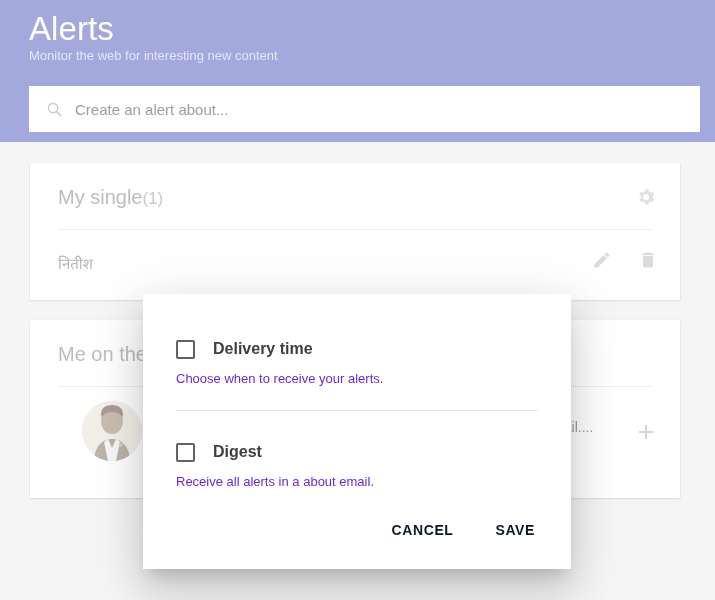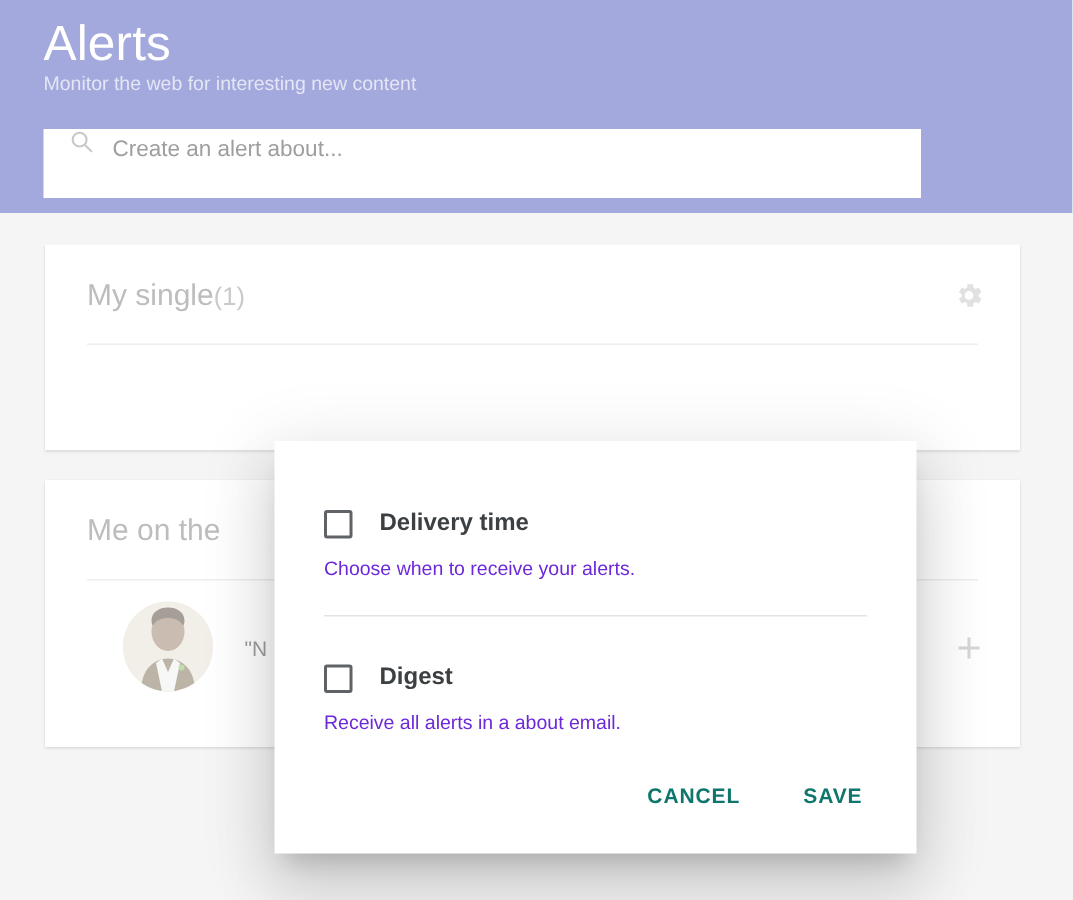--- a/index.html
+++ b/index.html
@@ -44,25 +44,26 @@
     top: 46px;
     font-size: 13px;
     font-weight: 400;
     color: #e4e6f5;
     line-height: 20px;
   }
   #search-bar {
     position: absolute;
     left: 29px;
     top: 86px;
-    width: 585px;
+    width: 671px;
     height: 46px;
     background: #ffffff;
     box-sizing: border-box;
     display: flex;
+    align-items: center;
     padding-left: 17px;
   }
   #search-icon {
     width: 17px;
     height: 17px;
     flex: 0 0 auto;
     opacity: 0.55;
     display: block;
   }
   #search-input {
@@ -196,21 +197,20 @@
     left: 143px;
     top: 294px;
     width: 428px;
     height: 275px;
     background: #ffffff;
     box-sizing: border-box;
     box-shadow: 0 11px 15px -7px rgba(0,0,0,0.16),
                 0 24px 38px 3px rgba(0,0,0,0.11),
                 0 9px 46px 8px rgba(0,0,0,0.09);
     z-index: 50;
-    margin-left: 40px;
   }
   .opt-section { position: relative; }
   #opt-delivery { padding: 44px 0 0 0; }
   #opt-digest   { padding: 30px 0 0 0; }
 
   .opt-head {
     display: flex;
     align-items: center;
     padding-left: 33px;
   }
@@ -247,21 +247,21 @@
     right: 27px;
     bottom: 22px;
     display: flex;
     align-items: center;
     gap: 24px;
   }
   .dlg-btn {
     font-size: 14px;
     font-weight: bold;
     letter-spacing: 0.6px;
-    color: #0f766e;
+    color: #0f172a;
     background: transparent;
     border: none;
     padding: 8px 9px;
     font-family: "Liberation Sans", sans-serif;
     cursor: pointer;
     line-height: 18px;
   }
 </style>
 </head>
 <body>
@@ -287,20 +287,35 @@
       <span>My single</span><span class="count">(1)</span>
     </div>
     <span class="gear-btn">
       <svg viewBox="0 0 24 24" fill="#dcdcdc">
         <path d="M19.1 12.9a7.3 7.3 0 0 0 0-1.8l2-1.5-2-3.4-2.3 1a7 7 0 0 0-1.6-.9l-.3-2.4H10.9l-.3 2.4c-.6.2-1.1.5-1.6.9l-2.3-1-2 3.4 2 1.5a7.3 7.3 0 0 0 0 1.8l-2 1.5 2 3.4 2.3-1c.5.4 1 .7 1.6.9l.3 2.4h4l.3-2.4c.6-.2 1.1-.5 1.6-.9l2.3 1 2-3.4-2-1.5zM12 15.2A3.2 3.2 0 1 1 12 8.8a3.2 3.2 0 0 1 0 6.4z"></path>
       </svg>
     </span>
   </div>
   <div class="divider"></div>
 
+  <div class="alert-row">
+    <div class="alert-name">नितीश</div>
+    <div class="row-actions">
+      <span class="icon-btn">
+        <svg viewBox="0 0 24 24" fill="#d8d8d8">
+          <path d="M3 17.2V21h3.8L18 9.8 14.2 6 3 17.2zM20.7 7.1a1 1 0 0 0 0-1.4l-2.4-2.4a1 1 0 0 0-1.4 0l-1.8 1.8L18.9 8.9l1.8-1.8z"></path>
+        </svg>
+      </span>
+      <span class="icon-btn">
+        <svg viewBox="0 0 24 24" fill="#d8d8d8">
+          <path d="M6 19a2 2 0 0 0 2 2h8a2 2 0 0 0 2-2V7H6v12zM19 4h-3.5l-1-1h-5l-1 1H5v2h14V4z"></path>
+        </svg>
+      </span>
+    </div>
+  </div>
 </div>
 
 <div class="card" id="card-me-on-web">
   <div class="card-header">
     <div class="card-title">Me on the</div>
   </div>
   <div class="divider"></div>
 
   <div class="web-row">
     <div id="avatar">

